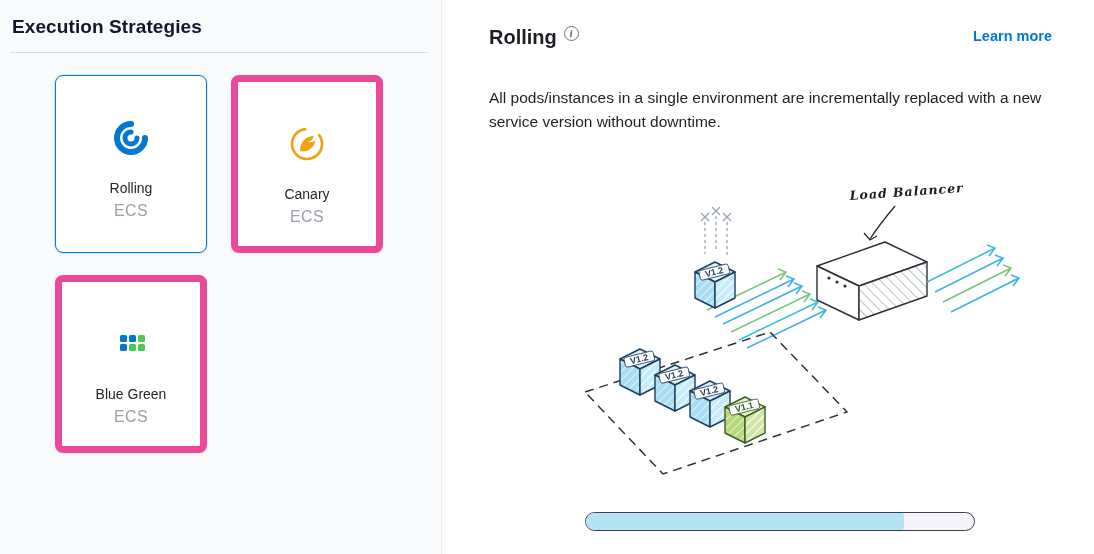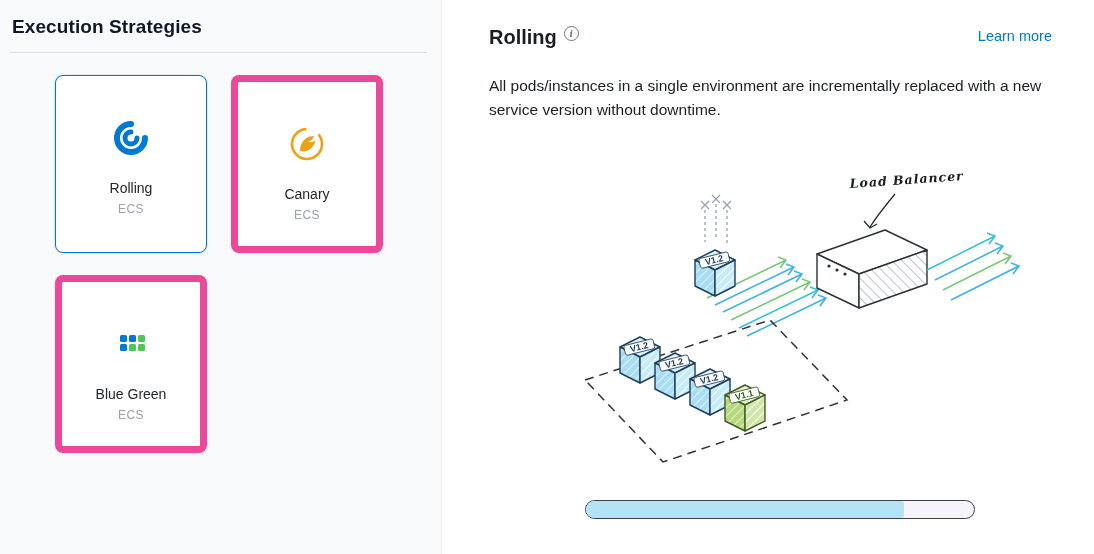--- a/index.html
+++ b/index.html
@@ -11,31 +11,31 @@
   .left-panel { width:442px; background:#f8fafc; border-right:1px solid #eceef2; padding-top:16px; flex-shrink:0; }
   .panel-title { font-size:19px; font-weight:700; color:#101828; padding:0 16px 14px 12px; letter-spacing:.1px; }
   .panel-divider { border:none; border-top:1px solid #d9dde3; margin:0 14px 0 10px; }
   .cards { display:grid; grid-template-columns:152px 152px; column-gap:24px; row-gap:22px; padding:22px 0 0 55px; }
   .card { width:152px; height:178px; background:#fff; border:7px solid #ec4899; border-radius:8px;
           box-shadow:0 1px 3px rgba(40,41,61,.07); display:flex; flex-direction:column; align-items:center;
           padding-top:40px; cursor:pointer; }
   .card.selected { border:1px solid #0278d5; box-shadow:0 0 0 1px rgba(2,120,213,.10), 0 1px 3px rgba(40,41,61,.06); }
   .card .icon { width:44px; height:44px; display:flex; align-items:center; justify-content:center; }
   .card .label { margin-top:20px; font-size:14px; color:#22272b; }
-  .card .sub { margin-top:6px; font-size:12px; color:#9aa0ac; letter-spacing:.4px; }
+  .card .sub { margin-top:6px; font-size:16px; color:#9aa0ac; letter-spacing:.4px; }
 
   
   .right-panel { flex:1; background:#fff; padding:26px 42px 0 47px; }
   .detail-header { display:flex; align-items:flex-start; }
   .detail-title { font-size:20px; font-weight:700; color:#1b1f23; line-height:1.1; }
   .info-icon { width:15px; height:15px; border:1.2px solid #6c7684; color:#6c7684; border-radius:50%;
                font-size:9px; font-weight:700; display:inline-flex; align-items:center; justify-content:center;
                margin-left:7px; margin-top:0; font-family:"DejaVu Serif",serif; font-style:italic; cursor:default; }
-  .learn-more { margin-left:auto; color:#0278d5; font-weight:400; font-size:14.5px; text-decoration:none; margin-top:2px; }
-  .description { margin-top:26px; font-size:15.5px; line-height:1.55; color:#1b1f23; max-width:600px; }
+  .learn-more { margin-left:auto; color:#0278d5; font-weight:700; font-size:14.5px; text-decoration:none; margin-top:2px; }
+  .description { margin-top:38px; font-size:15.5px; line-height:1.55; color:#1b1f23; max-width:600px; }
   .illustration { margin:40px 0 0 66px; }
   .progress-track { margin:24px 0 0 96px; width:390px; height:19px; border:1.5px solid #3c4048; border-radius:11px;
                     background:#f6f3fa; overflow:hidden; }
   .progress-fill { height:100%; background:#b5e3f6; border-radius:0 3px 3px 0; }
   .hand { font-family:"DejaVu Serif",serif; font-style:italic; letter-spacing:1px; }
 </style>
 </head>
 <body>
 
 <div class="app">

